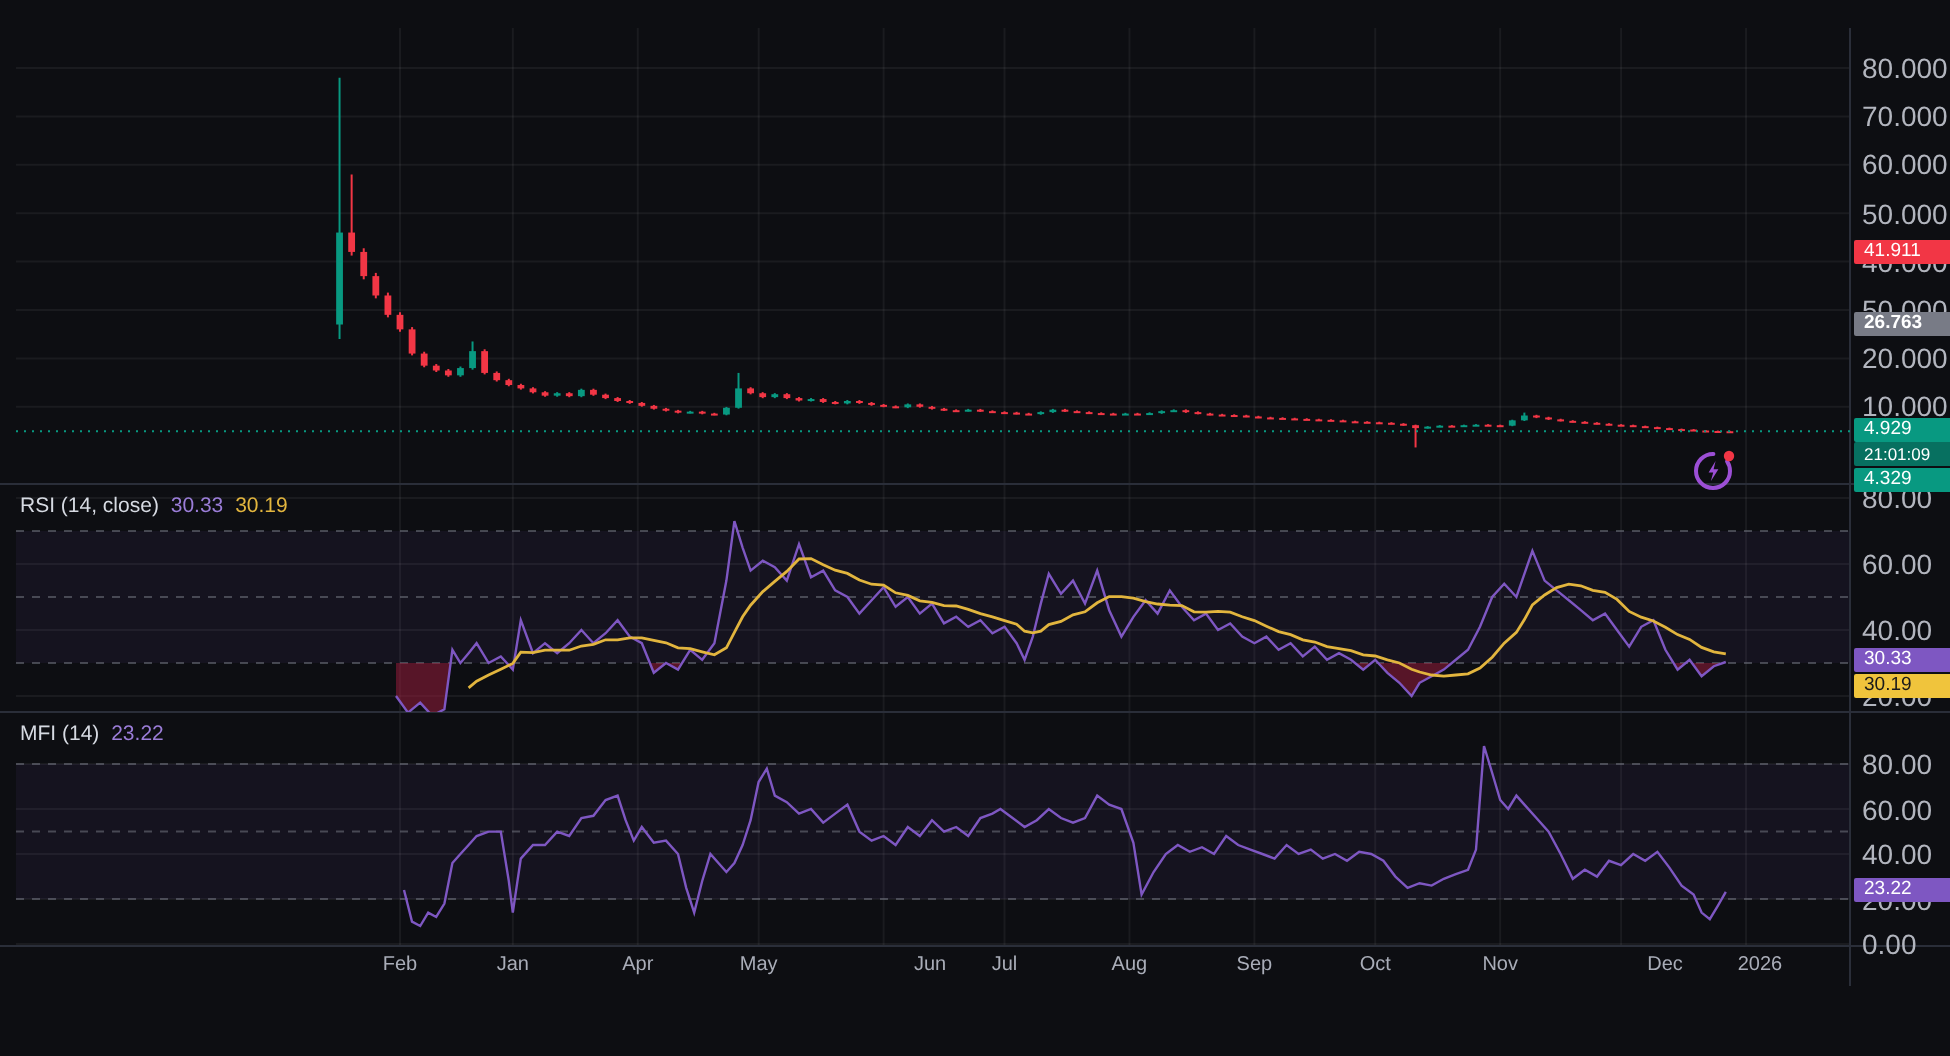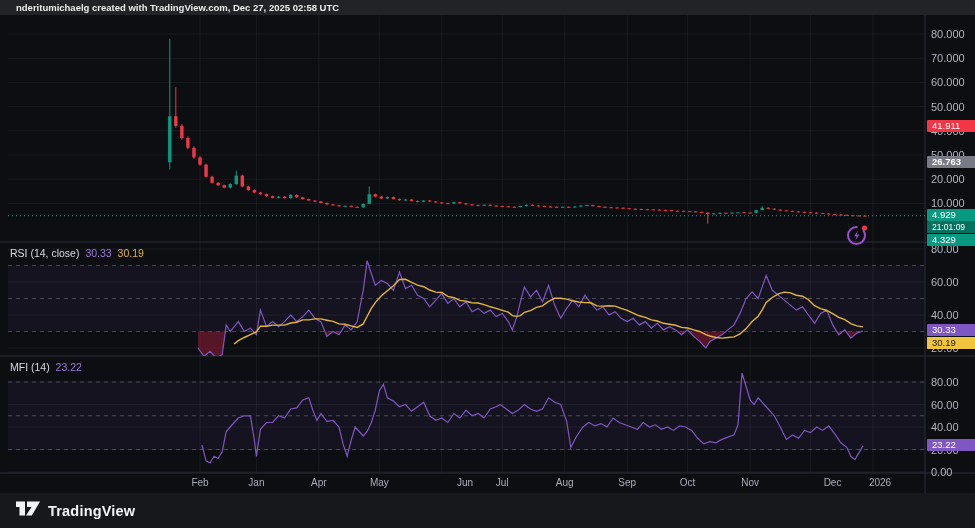--- a/index.html
+++ b/index.html
@@ -17,21 +17,21 @@
   .legend .dim { color:#9aa0ab; }
   .legend .grn { color:#0a9a82; }
   .legend .pur { color:#9b7dd8; }
   .legend .yel { color:#e2b53e; }
   .legend span { margin-right:3px; }
   .lg-main { left:10px; top:19px; }
   .lg-rsi  { left:10px; top:247px; font-size:10.5px; }
   .lg-mfi  { left:10px; top:361px; font-size:10.5px; }
 
   .scale-label { position:absolute; left:931px; width:44px; height:12px;
-    font-size:11px; color:#b2b5be; line-height:12px; z-index:2; }
+    font-size:14px; color:#b2b5be; line-height:12px; z-index:2; }
   .month-label { position:absolute; top:0; height:20px; line-height:20px;
     font-size:10px; color:#a9adb8; transform:translateX(-50%); z-index:2; }
   .time-axis { position:absolute; left:0; top:473px; width:975px; height:20px; z-index:2; }
 
   .badge { position:absolute; left:927px; width:60px; height:12px; line-height:12px;
     font-size:9.5px; padding-left:5px; color:#fff; border-radius:1px; z-index:5; }
   .b-alert { top:120px; background:#f23645; }
   .b-gray  { top:156px; background:#787b86;font-weight:bold; }
   .b-last  { top:209px; background:#089981; }
   .b-count { top:221px; background:#077060; font-size:8.5px; }
@@ -44,23 +44,20 @@
 
   .footer { position:absolute; left:0; top:493px; width:975px; height:35px;
     background:#17181c; z-index:6; display:flex; align-items:center; padding-left:16px; }
   .footer .brand { color:#f2f3f5; font-size:14.5px; font-weight:bold; margin-left:7px; letter-spacing:0.2px; }
 </style>
 </head>
 <body>
 
 <div class="stage">
 
-  <div class="attribution">
-    <span>nderitumichaelg created with TradingView.com, Dec 27, 2025 02:58 UTC</span>
-  </div>
 
   <svg class="canvas" id="chartSvg" width="975" height="528">
       <defs>
     <clipPath id="cm">
           <rect x="8" y="14" width="917" height="228"></rect>
         </clipPath>
     <clipPath id="cr">
           <rect x="8" y="242" width="917" height="114"></rect>
         </clipPath>
     <clipPath id="cf">
@@ -416,22 +413,13 @@
   <div class="badge b-mfi">23.22</div>
 
   <div class="boost">
     <svg width="24" height="24" viewBox="0 0 24 24">
       <circle cx="11.5" cy="12.5" r="8.5" fill="none" stroke="#9c4fd6" stroke-width="2" stroke-dasharray="40 8" stroke-linecap="round"></circle>
       <path d="M12.8 7.5 L9.3 13.2 L11.6 13.2 L10.4 17.6 L14.2 11.6 L11.8 11.6 Z" fill="#9c4fd6"></path>
       <circle cx="19.5" cy="5" r="2.6" fill="#f23645"></circle>
     </svg>
   </div>
 
-  <div class="footer">
-    <span>
-      <svg width="25" height="17" viewBox="0 0 25 17">
-        <path d="M0 1.5 h9 v14 h-5.5 v-8.5 H0 Z" fill="#f2f3f5"></path>
-        <path d="M11 1.5 h13 l-8.2 14 h-5.8 l5.6 -8.5 h-4.6 Z" fill="#f2f3f5"></path>
-      </svg>
-    </span>
-    <span class="brand">TradingView</span>
-  </div>
 </div>
 
 </body></html>

